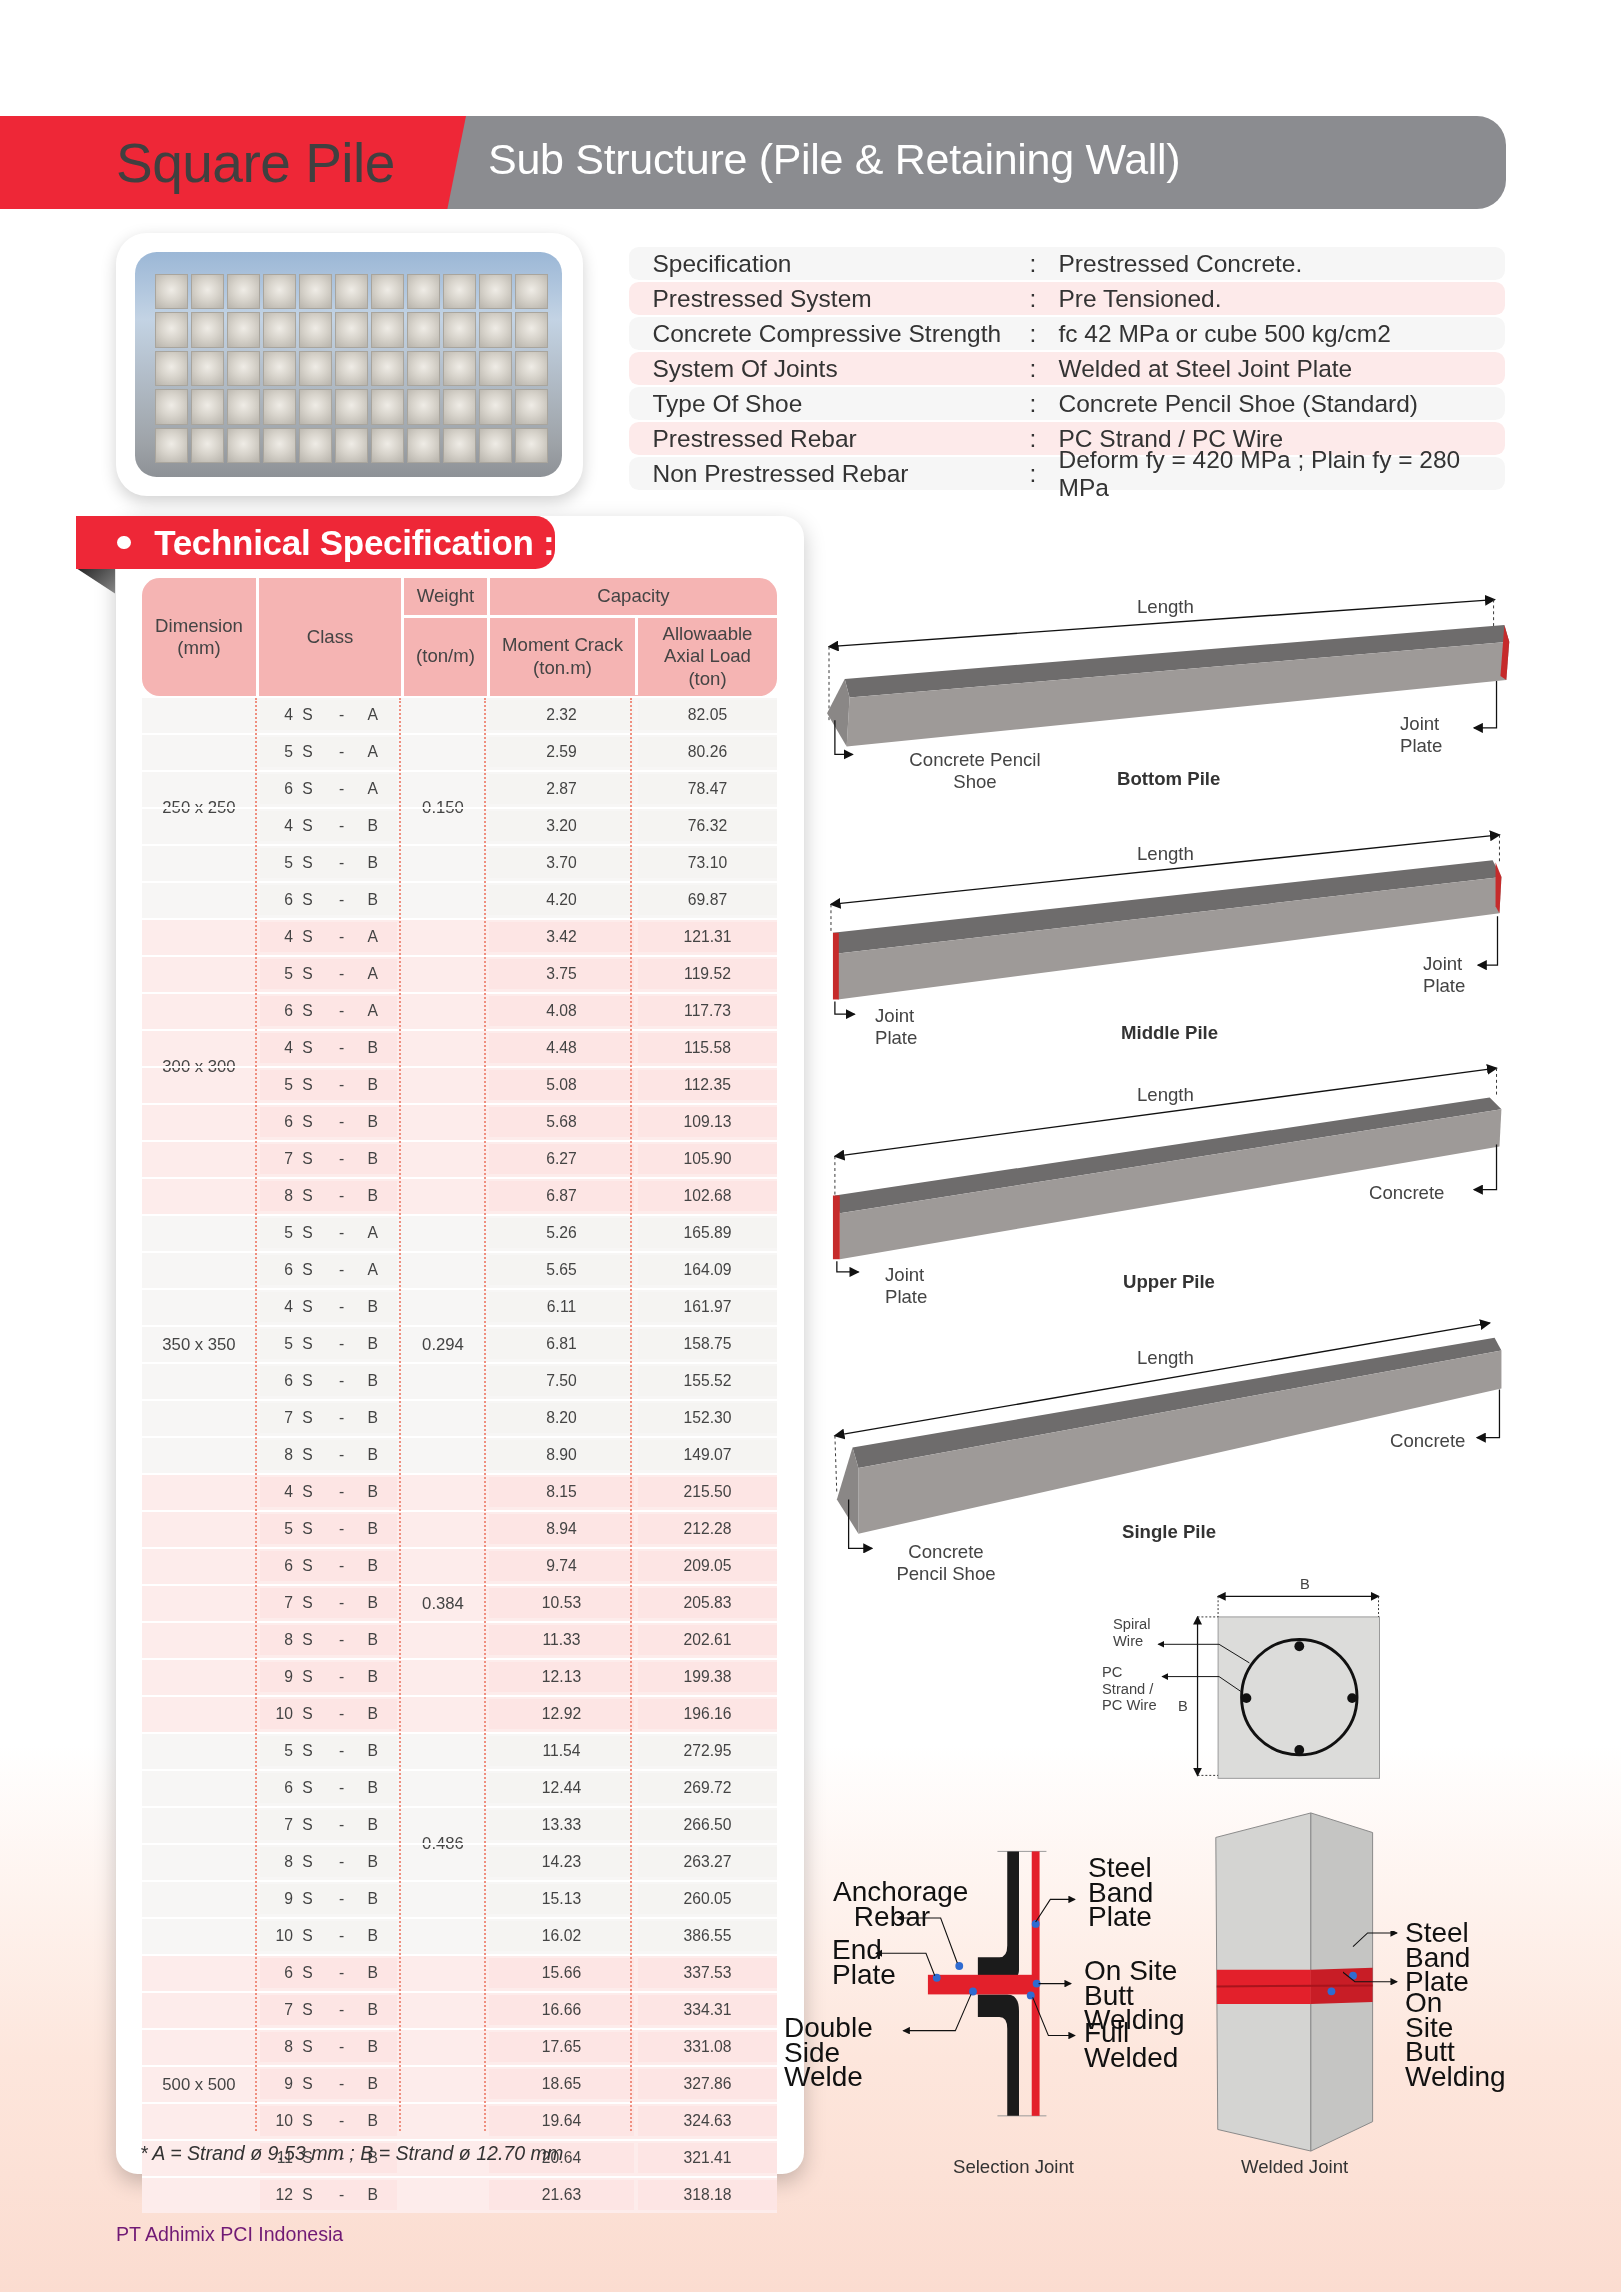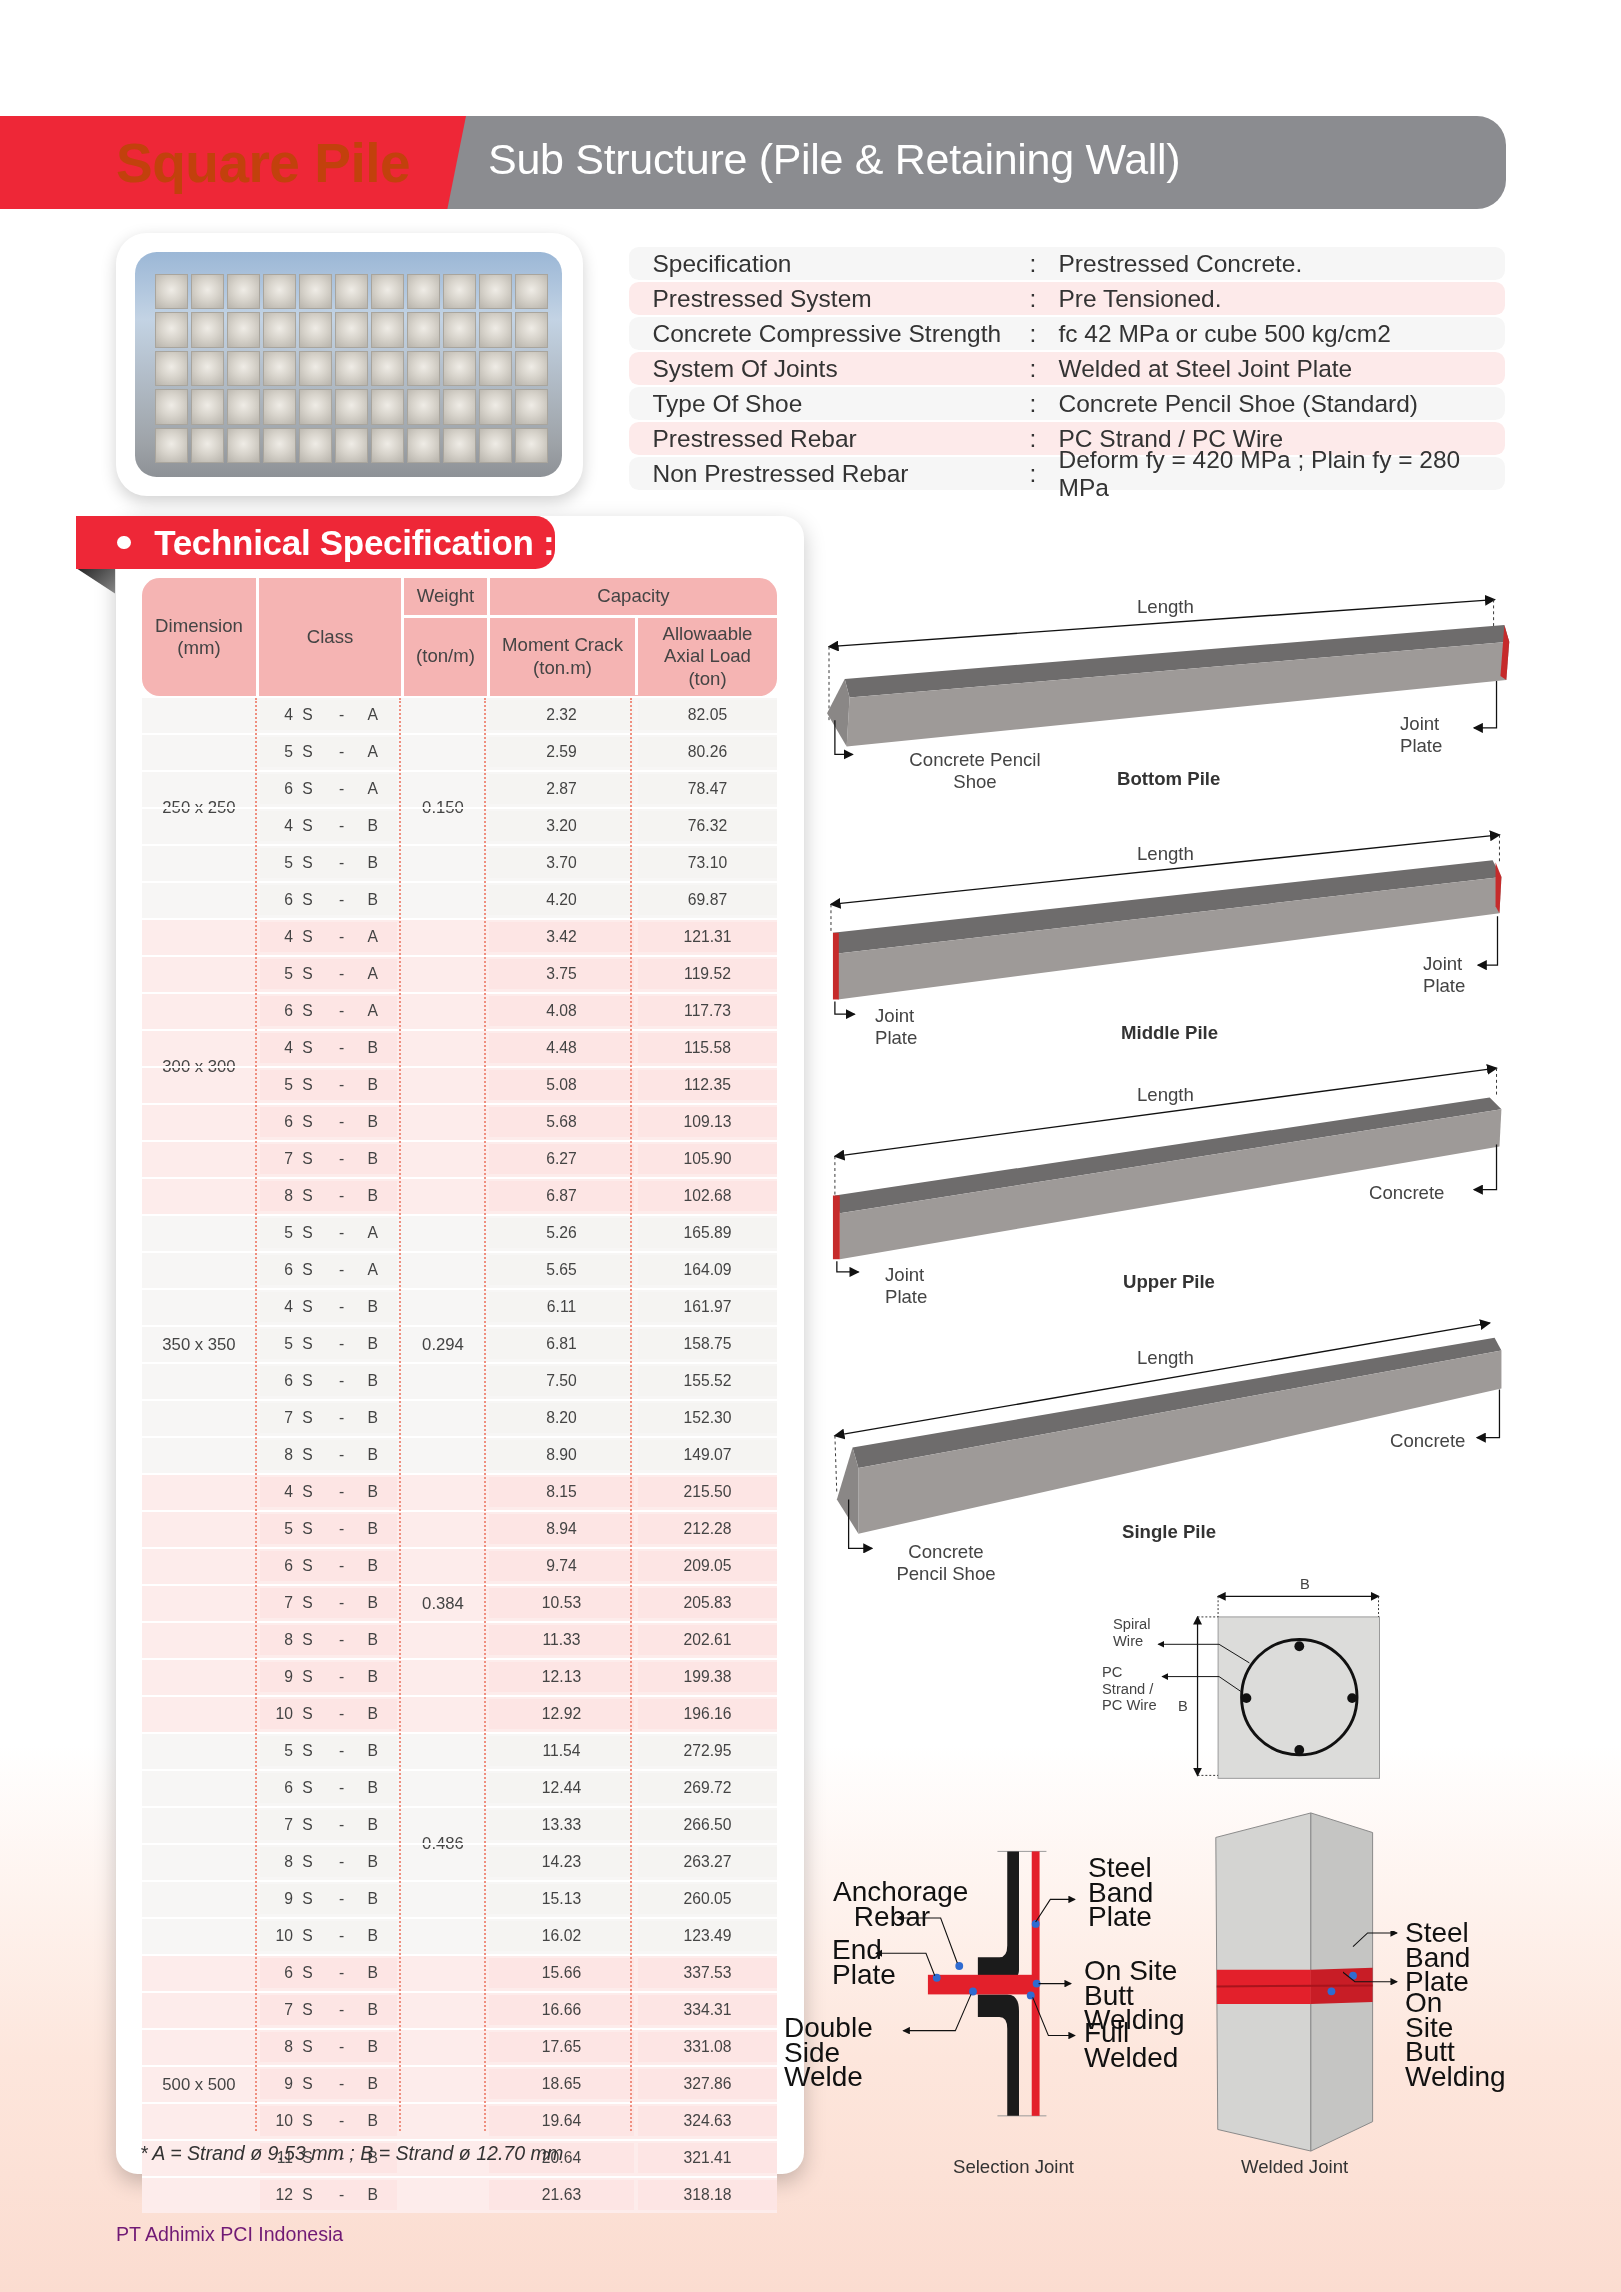--- a/index.html
+++ b/index.html
@@ -4,21 +4,21 @@
 <style>
   html,body{margin:0;padding:0;}
   body{width:1621px;height:2293px;position:relative;overflow:hidden;
     font-family:"Liberation Sans",sans-serif;color:#333;
     background:linear-gradient(to bottom,#ffffff 0px,#ffffff 1745px,#fde6dc 2058px,#fbdcd0 2293px);}
   .abs{position:absolute;}
   
   .banner{left:0;top:116px;width:1506px;height:93px;background:#8b8c90;border-radius:0 29px 29px 0;}
   .banner-red{left:0;top:116px;width:466px;height:93px;background:#ee2737;
     clip-path:polygon(0 0,100% 0,96% 100%,0 100%);}
-  .banner-title{left:116px;top:131px;font-size:55px;font-weight:bold;color:#c2410c;letter-spacing:-0.5px;}
+  .banner-title{left:116px;top:131px;font-size:55px;font-weight:normal;color:#404040;letter-spacing:-0.5px;}
   .banner-sub{left:488px;top:135px;font-size:43px;color:#fff;letter-spacing:-0.3px;}
   
   .photo-card{left:116px;top:233px;width:467px;height:263px;background:#fff;border-radius:31px;
     box-shadow:0 5.9px 15.7px rgba(0,0,0,0.18);}
   .photo{left:135px;top:252px;width:427px;height:225px;border-radius:21.6px;overflow:hidden;
     background:linear-gradient(to bottom,#9bb7d6 0%,#c3d3e4 30%,#9ea3a8 85%,#8d9196 100%);}
   .photo-grid{position:absolute;left:19.6px;top:21.6px;right:13.7px;bottom:13.7px;display:grid;
     grid-template-columns:repeat(11,1fr);grid-template-rows:repeat(5,1fr);gap:2.9px;}
   .photo-grid div{background:radial-gradient(circle at 50% 45%,#efece6 0%,#d8d4cc 45%,#b7b3ab 100%);
     border:1px solid #a9a59d;}
@@ -544,21 +544,21 @@
         <div class="al">260.05</div>
       </div>
       <div class="row row-sep">
         <div class="cls">
           <span style="width:33px;text-align:right;">10</span>
           <span style="width:29px;">S</span>
           <span style="width:39px;">-</span>
           <span style="width:23.5px;">B</span>
         </div>
         <div class="mc">16.02</div>
-        <div class="al">123.49</div>
+        <div class="al">386.55</div>
       </div>
     </div>
     <div class="group g1" style="border-top: 2.9px solid rgb(255, 255, 255);">
       <div class="dim-cell">500 x 500</div>
       <div class="row">
         <div class="cls">
           <span style="width:33px;text-align:right;">6</span>
           <span style="width:29px;">S</span>
           <span style="width:39px;">-</span>
           <span style="width:23.5px;">B</span>

